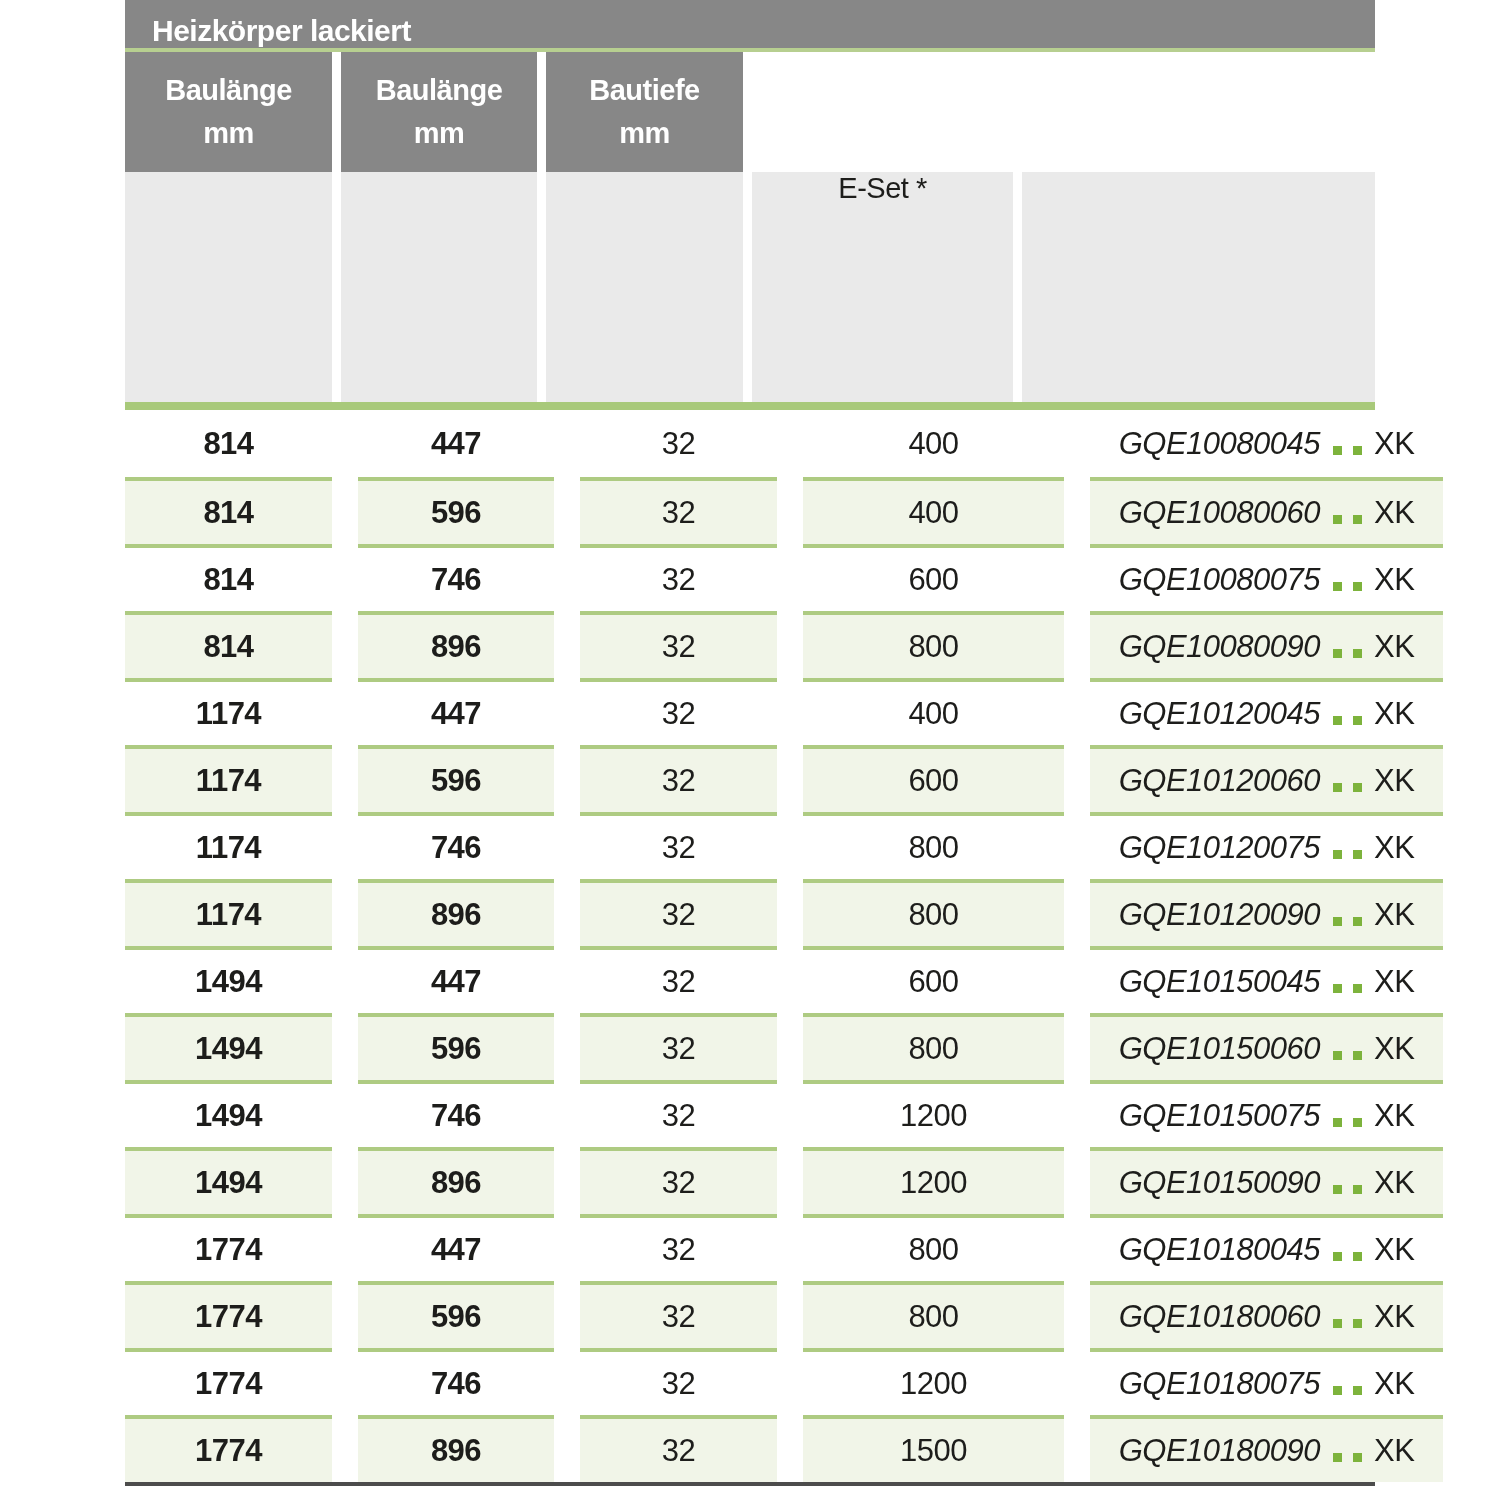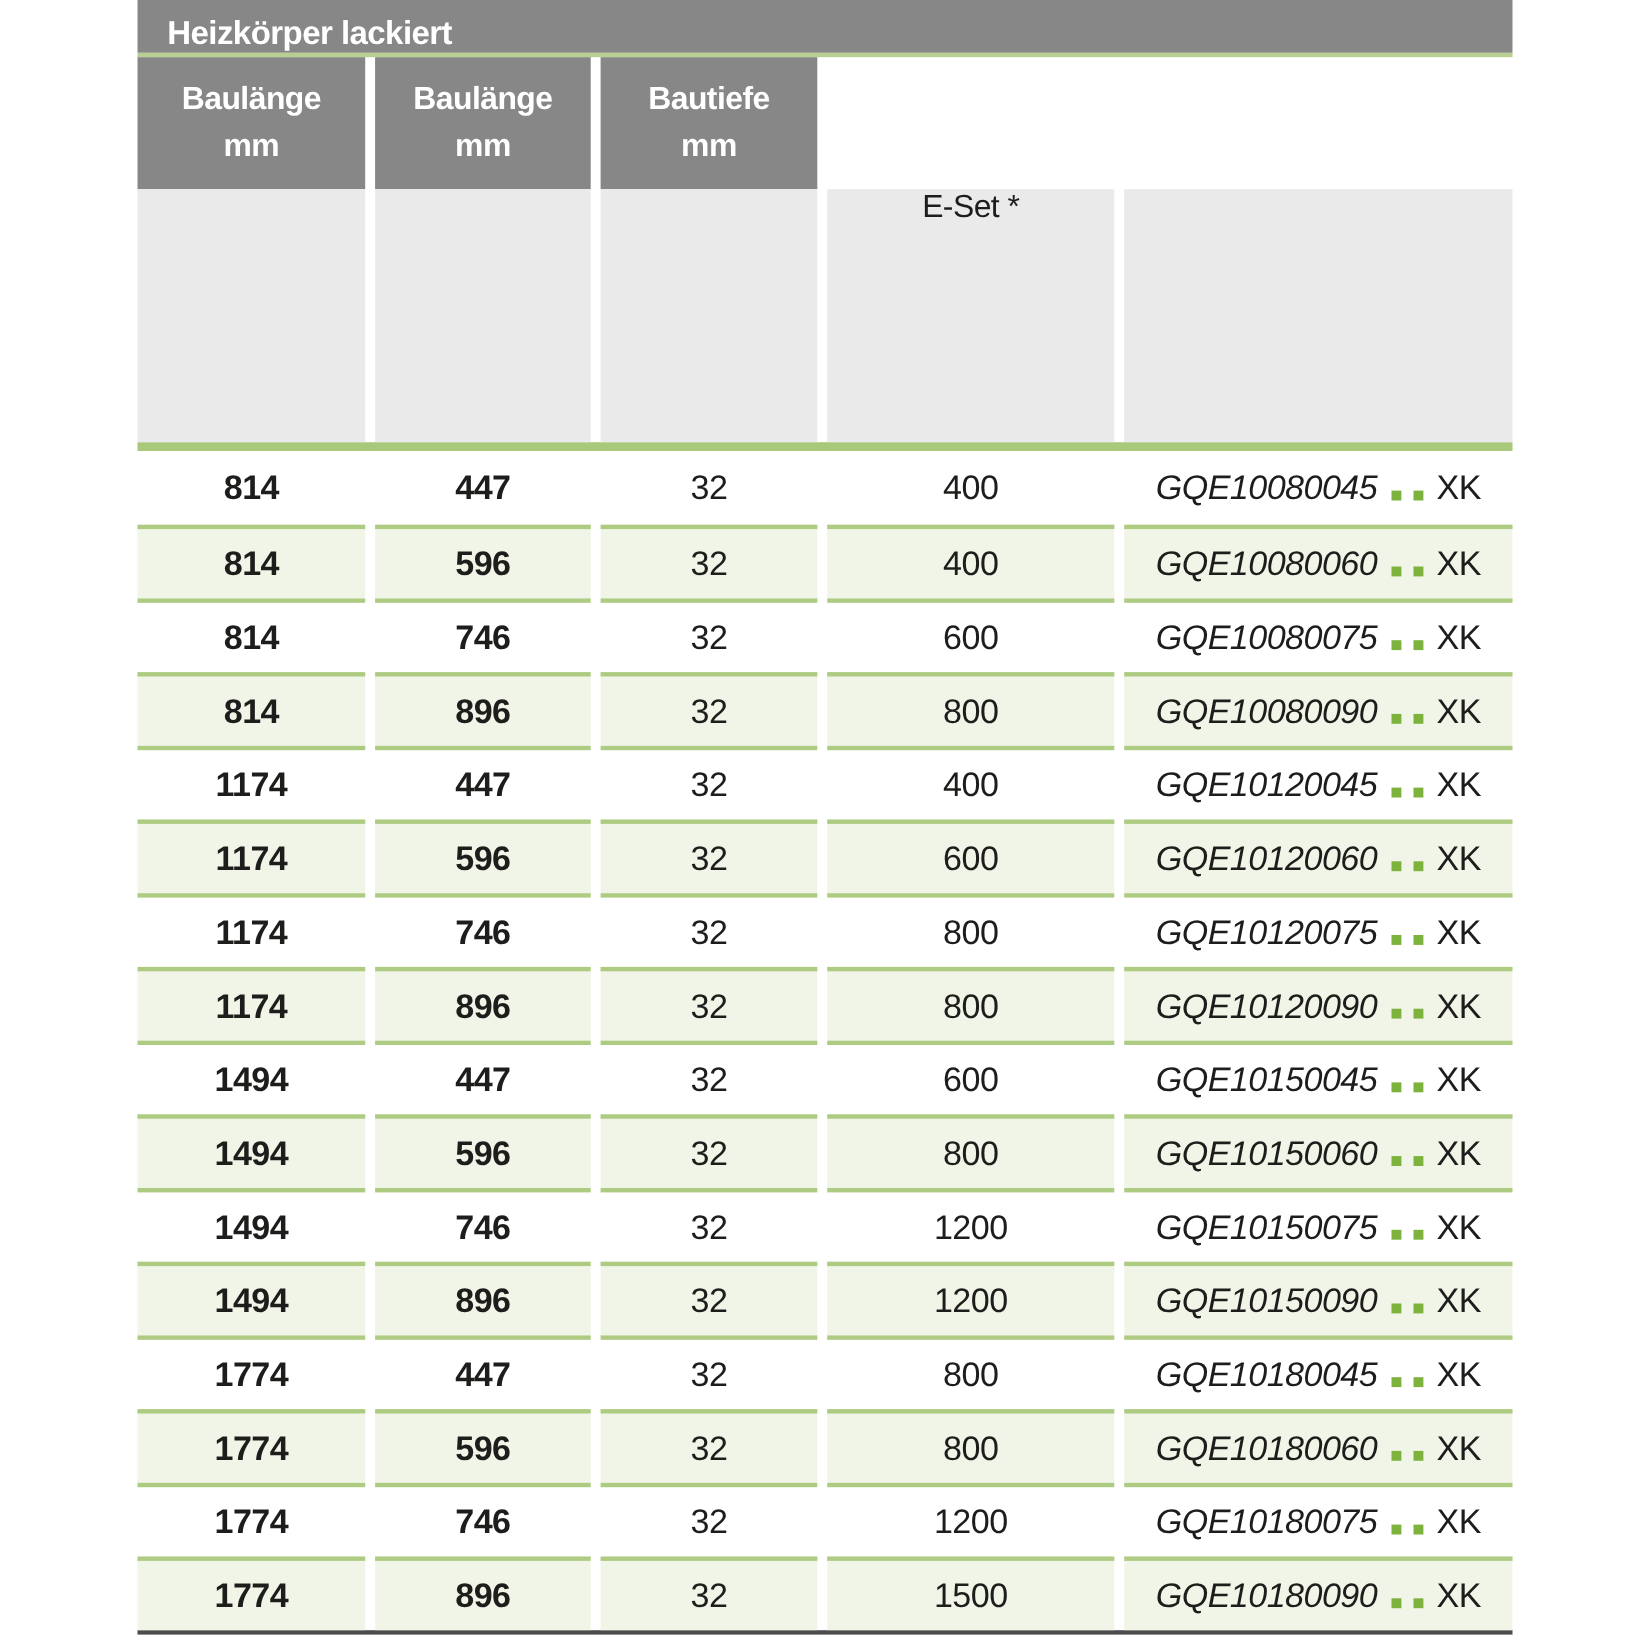--- a/index.html
+++ b/index.html
@@ -40,21 +40,21 @@
   .scell.eset{
     display:flex;justify-content:center;align-items:flex-start;
     box-sizing:border-box;
     font-size:29px;color:var(--ink);letter-spacing:-0.5px;
   }
 
   .band{height:8px;background:var(--band-green);}
 
   .row{
     display:grid;grid-template-columns:207px 196px 197px 261px 353px;
-    column-gap:9px;height:67px;
+    column-gap:26px;height:67px;
   }
   .row .cell{
     display:flex;align-items:center;justify-content:center;
     font-size:31px;color:var(--ink);letter-spacing:-0.5px;
     box-sizing:border-box;background:#ffffff;
   }
   .row.green .cell{background:var(--row-green);}
   .row:not(:first-child) .cell{border-top:4px solid var(--line-green);}
   .cell.bold{font-weight:bold;}
 

